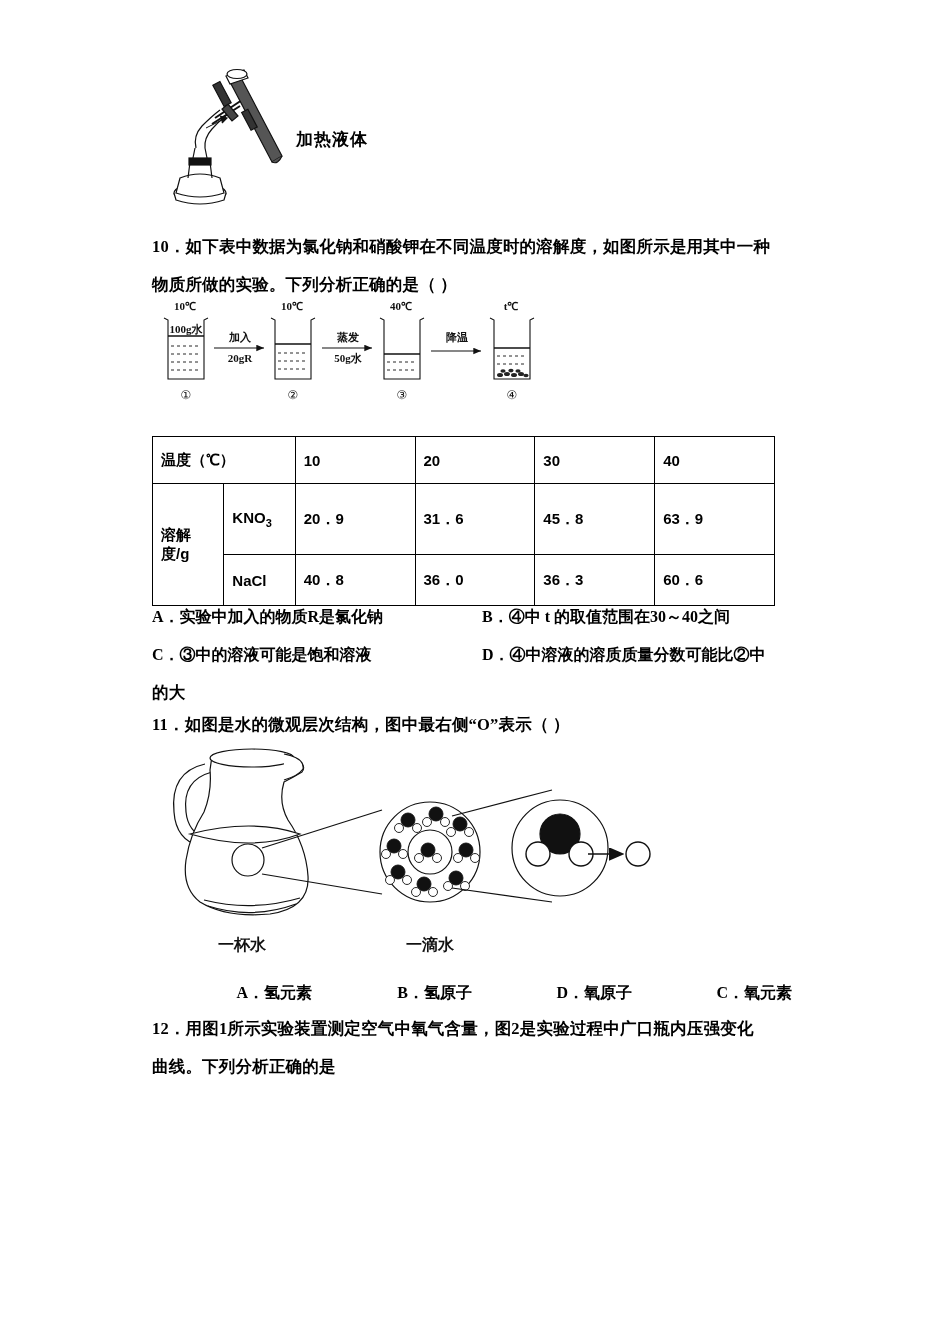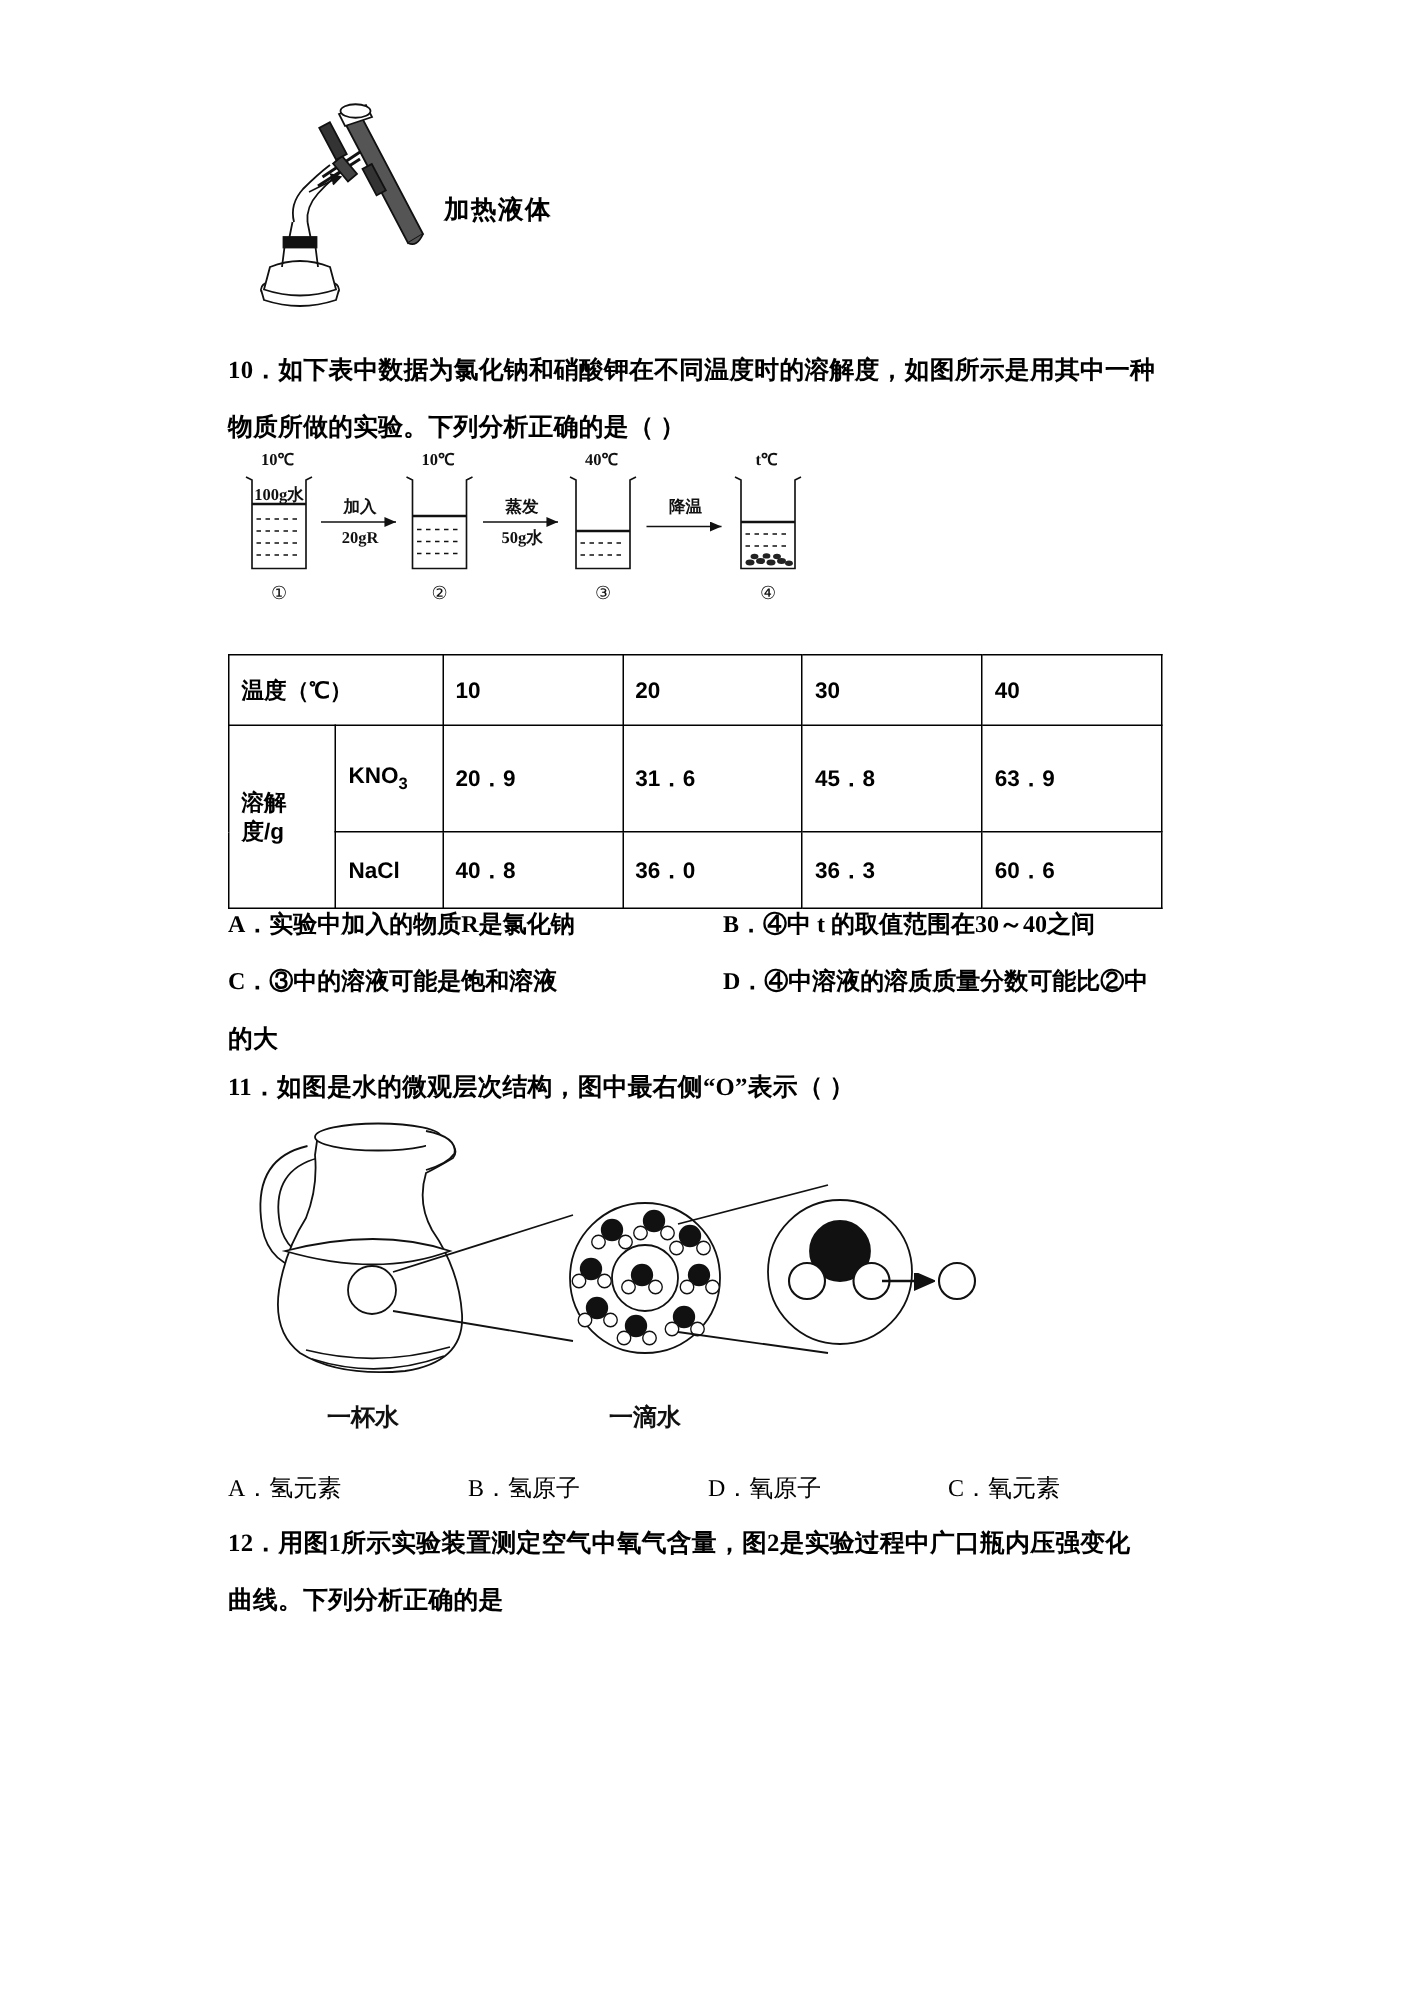--- a/index.html
+++ b/index.html
@@ -39,21 +39,21 @@
   .optrow {
     display: flex;
     font-size: 16px;
     line-height: 38px;
     font-weight: 700;
     white-space: nowrap;
     justify-content: flex-end;
   }
   .opt-a { width: 330px; }
   .opt-b { width: 310px; }
-  .opt4 { display:flex; font-size:16px; line-height:38px; font-weight:400; }
+  .opt4 { display:flex; font-size:16px; line-height:38px; font-weight:700;text-align:right; }
   .opt4 > div { width: 160px; white-space: nowrap; }
 
   
   #apparatus {
     position: absolute;
     left: 160px;
     top: 66px;
     width: 150px;
     height: 145px;
   }

